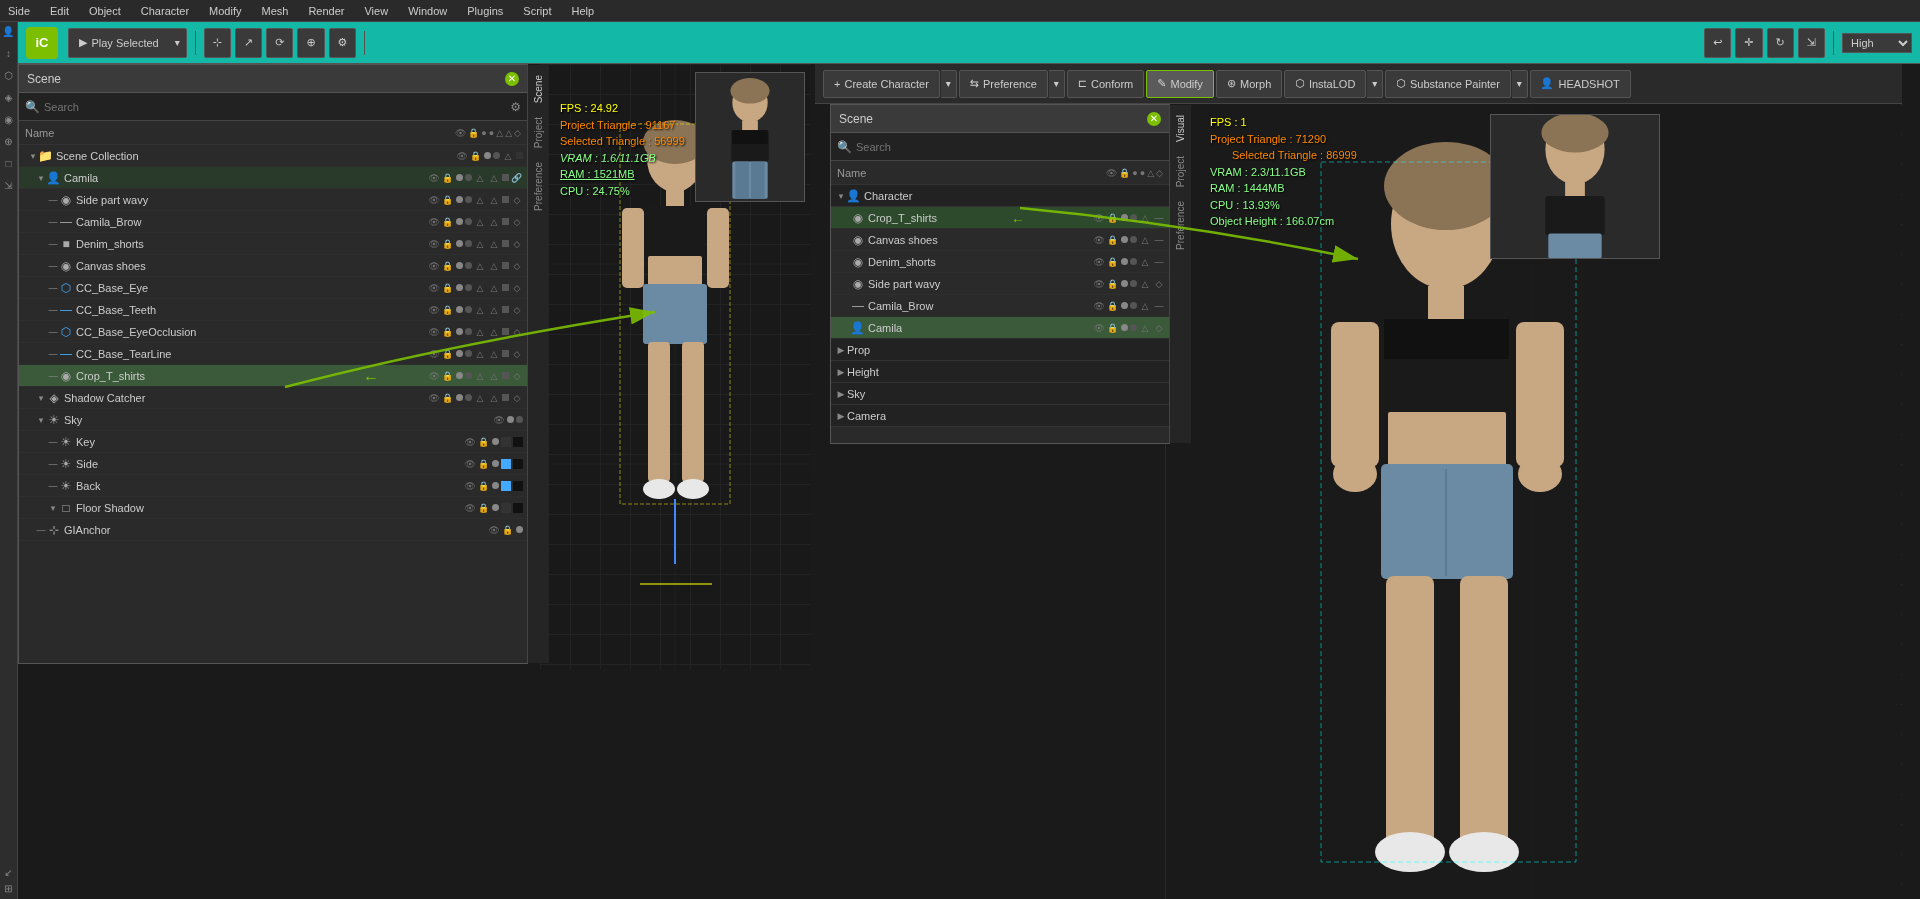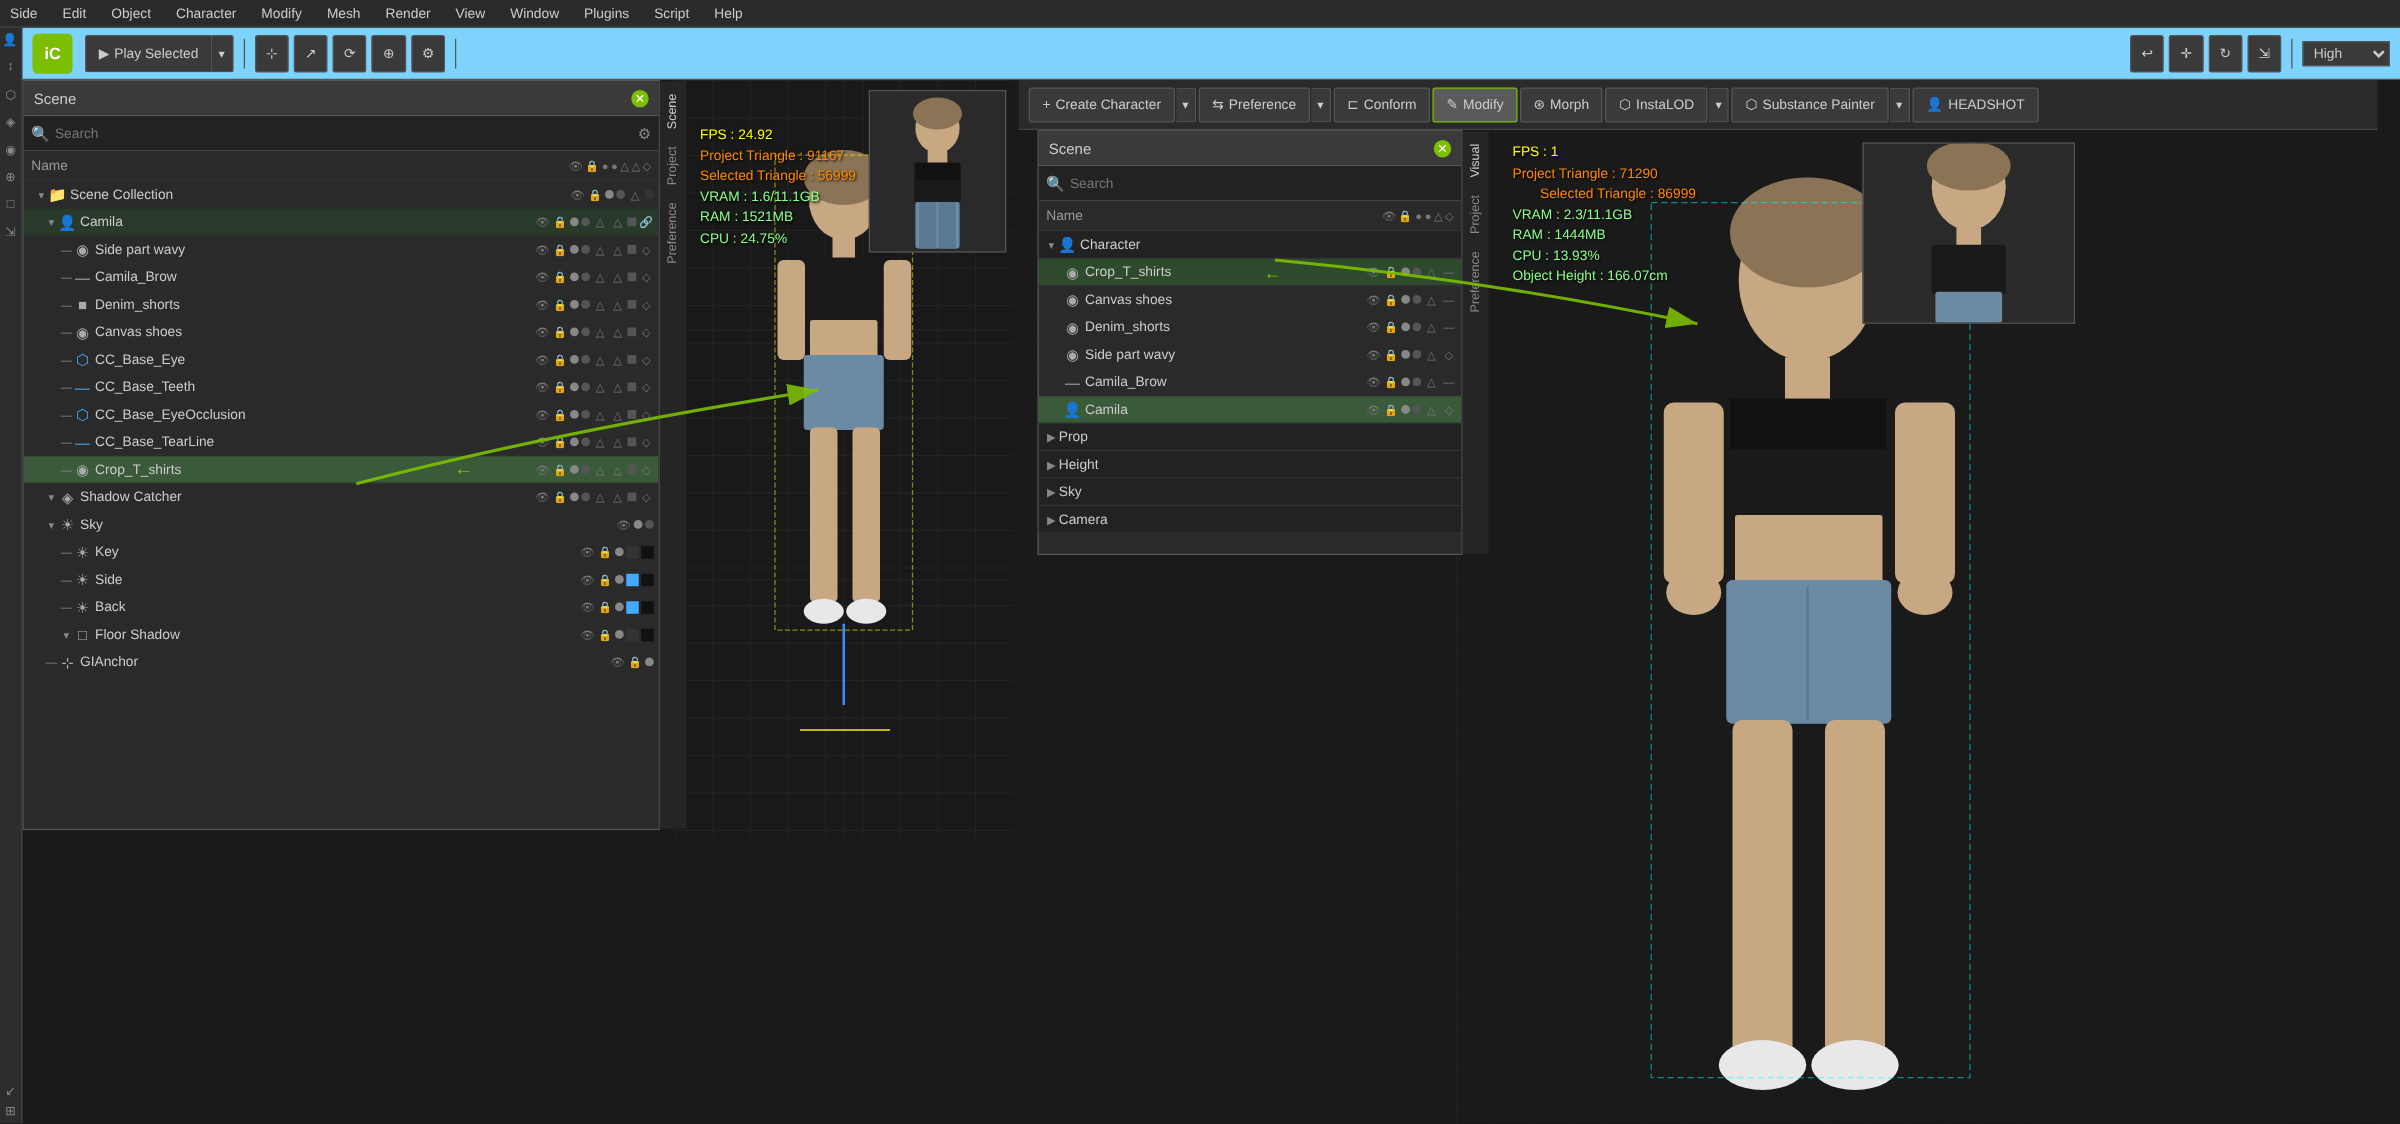--- a/index.html
+++ b/index.html
@@ -60,21 +60,21 @@
       cursor: pointer;
     }
 
     
     .secondary-toolbar {
       position: absolute;
       top: 22px;
       left: 18px;
       right: 0;
       height: 42px;
-      background: #7dd3fc;
+      background: #14b8a6;
       display: flex;
       align-items: center;
       padding: 0 8px;
       gap: 4px;
       border-bottom: 1px solid #555;
       z-index: 99;
     }
     .toolbar-btn {
       height: 30px;
       padding: 0 8px;
@@ -577,22 +577,22 @@
     <rect x="80" y="60" width="110" height="380" fill="none" stroke="#ffff00" stroke-width="1" stroke-dasharray="4,2" opacity="0.5"></rect>
 
     <line x1="100" y1="520" x2="172" y2="520" stroke="#ffff00" stroke-width="1.5" opacity="0.7"></line>
   </svg>
 </div>
 
 <div class="fps-overlay-left">
   <div class="fps-text" style="color:#ffff00;">FPS : 24.92</div>
   <div class="fps-text" style="color:#ff8800;">Project Triangle : 91167</div>
   <div class="fps-text" style="color:#ff8800;">Selected Triangle : 56999</div>
-  <div class="fps-text" style="color:#88ff88;">VRAM : 1.6/11.1GB</div>
-  <div class="fps-text" style="color:#88ff88;">RAM : 1521MB</div>
+  <div class="fps-text" style="color:#88ff88;font-style:italic;">VRAM : 1.6/11.1GB</div>
+  <div class="fps-text" style="color:#88ff88;text-decoration:underline;">RAM : 1521MB</div>
   <div class="fps-text" style="color:#88ff88;">CPU : 24.75%</div>
 </div>
 
 <div class="char-thumb">
   <svg viewBox="0 0 110 130" width="110" height="130">
     <rect width="110" height="130" fill="#2a2a2a"></rect>
     <ellipse cx="55" cy="30" rx="18" ry="20" fill="#c8a882"></ellipse>
     <ellipse cx="55" cy="18" rx="20" ry="13" fill="#8B7355"></ellipse>
     <rect x="47" y="48" width="16" height="12" fill="#c8a882"></rect>
     <rect x="36" y="58" width="38" height="32" rx="2" fill="#1a1a1a"></rect>

